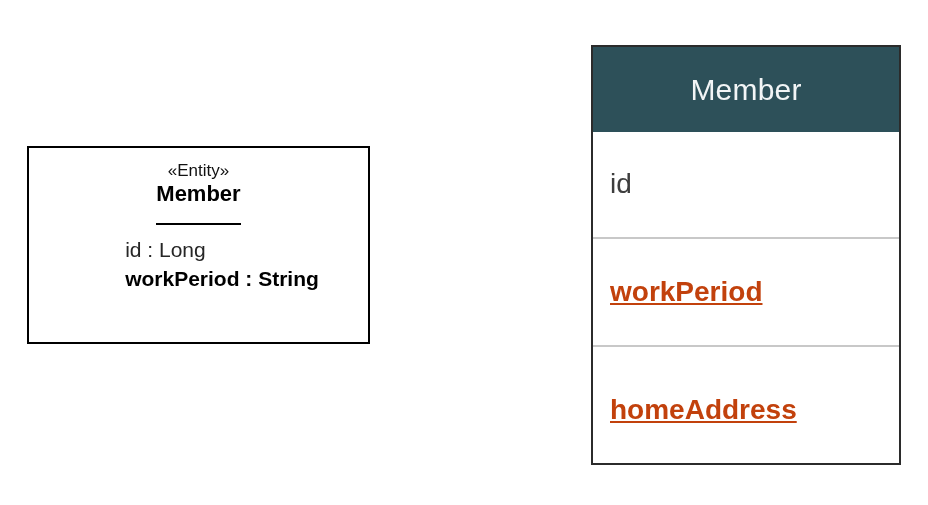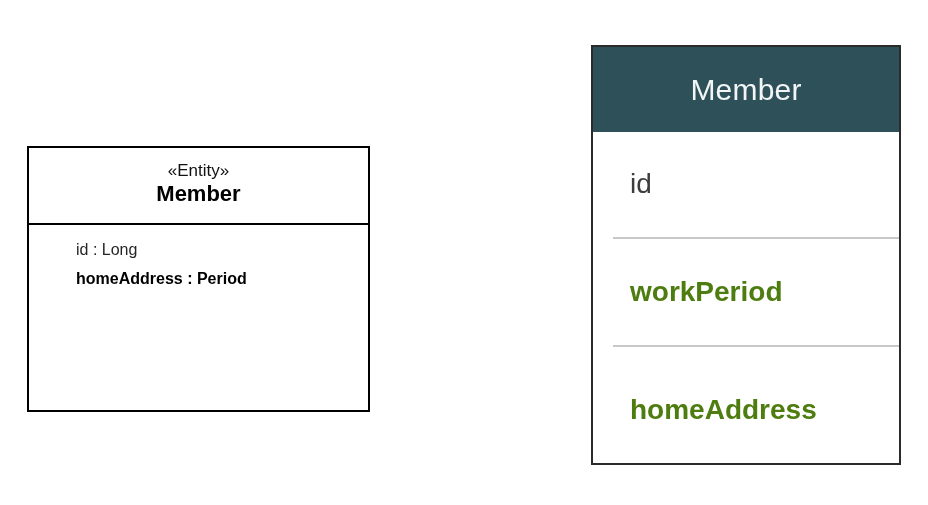--- a/index.html
+++ b/index.html
@@ -20,26 +20,27 @@
     height: 505px;
     background: #ffffff;
   }
 
   
   .uml-class {
     position: absolute;
     left: 27px;
     top: 146px;
     width: 343px;
-    height: 266px;
+    height: 198px;
     border: 2px solid #000000;
     background: #ffffff;
     box-sizing: border-box;
     display: flex;
     flex-direction: column;
+    align-items: center;
   }
   .uml-header {
     height: 77px;
     box-sizing: border-box;
     border-bottom: 2px solid #000000;
     display: flex;
     flex-direction: column;
     align-items: center;
     justify-content: center;
     padding-bottom: 2px;
@@ -60,21 +61,21 @@
   }
   .uml-body {
     flex: 1;
     padding: 10px 0 0 12px;
     box-sizing: border-box;
     display: flex;
     flex-direction: column;
     justify-content: flex-start;
   }
   .uml-attr {
-    font-size: 16px;
+    font-size: 21px;
     line-height: 29px;
     color: #1a1a1a;
     white-space: pre;
     margin-left: 35px;
   }
   .uml-attr.plain { font-weight: 400; color: #262626; }
   .uml-attr.bold  { font-weight: 700; color: #000000; }
 
   
   .db-table {
@@ -104,56 +105,55 @@
     font-size: 30px;
     font-weight: 400;
     color: #f2f5f6;
     letter-spacing: 0.2px;
   }
   .db-rows {
     flex: 1;
     display: flex;
     flex-direction: column;
     background: #ffffff;
-    padding-left: 20px;
   }
   .db-row {
     flex: 1 1 0;
     display: flex;
     align-items: center;
     padding-left: 17px;
     box-sizing: border-box;
     border-bottom: 2px solid #c8c8c8;
     background: #ffffff;
   }
   .db-row:last-child {
     border-bottom: none;
     margin-top: 11px;
   }
   .db-row-label {
     font-size: 28px;
     color: #3a3a3a;
     line-height: 1.1;
   }
   .db-row.plain .db-row-label { font-weight: 400; color: #3d3d3d; }
-  .db-row.bold  .db-row-label { font-weight: 700; color: #4d7c0f; }
+  .db-row.bold  .db-row-label { font-weight: 700; color: #c2410c; text-decoration: underline; }
 </style>
 </head>
 <body>
 
 <div id="canvas">
 
   <div class="uml-class">
     <div class="uml-header">
       <div class="uml-stereotype">«Entity»</div>
       <div class="uml-classname">Member</div>
     </div>
     <div class="uml-body">
       <div class="uml-attr plain">id : Long</div>
-      <div class="uml-attr bold">homeAddress : Period</div>
+      <div class="uml-attr bold">workPeriod : String</div>
     </div>
   </div>
 
   <div class="db-table">
     <div class="db-header">
       <span class="db-header-title">Member</span>
     </div>
     <div class="db-rows">
       <div class="db-row plain">
         <span class="db-row-label">id</span>

